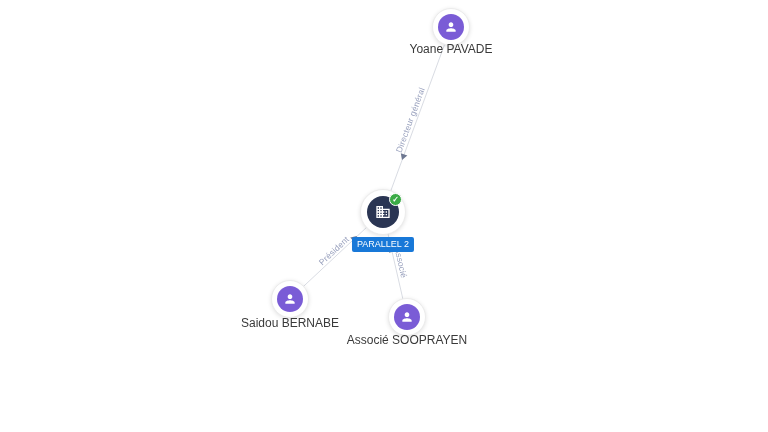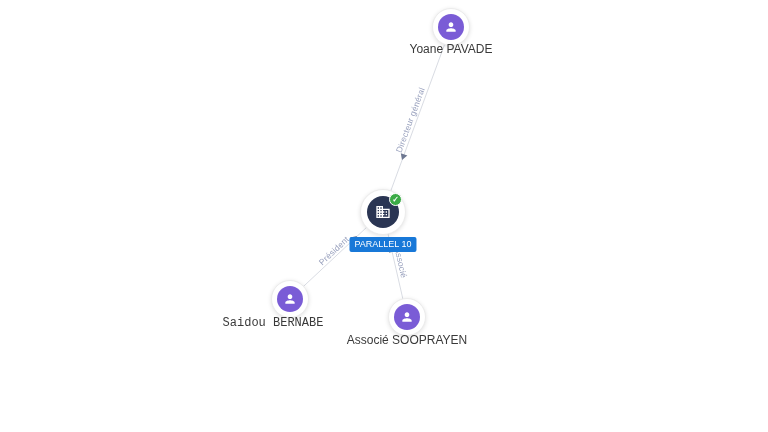--- a/index.html
+++ b/index.html
@@ -103,39 +103,39 @@
   </svg>
 
   <div class="node company" style="left:360px;top:189px;">
     <div class="icon-circle">
       <svg width="16" height="16" viewBox="0 0 24 24" aria-hidden="true">
         <path fill="#ffffff" d="M12 7V3H2v18h20V7H12zM6 19H4v-2h2v2zm0-4H4v-2h2v2zm0-4H4V9h2v2zm0-4H4V5h2v2zm4 12H8v-2h2v2zm0-4H8v-2h2v2zm0-4H8V9h2v2zm0-4H8V5h2v2zm10 12h-8v-2h2v-2h-2v-2h2v-2h-2V9h8v10zm-2-8h-2v2h2v-2zm0 4h-2v2h2v-2z"></path>
       </svg>
     </div>
     <div class="badge">✓</div>
   </div>
-  <div class="chip" style="left:383px;top:237px;">PARALLEL 10</div>
+  <div class="chip" style="left:383px;top:237px;">PARALLEL 2</div>
 
   <div class="node person" style="left:432px;top:8px;">
     <div class="icon-circle">
       <svg width="14" height="14" viewBox="0 0 24 24" aria-hidden="true">
         <path fill="#ffffff" d="M12 12c2.21 0 4-1.79 4-4s-1.79-4-4-4-4 1.79-4 4 1.79 4 4 4zm0 2c-2.67 0-8 1.34-8 4v2h16v-2c0-2.66-5.33-4-8-4z"></path>
       </svg>
     </div>
   </div>
   <div class="name-label" style="left:451px;top:42px;">Yoane PAVADE</div>
 
   <div class="node person" style="left:271px;top:280px;">
     <div class="icon-circle">
       <svg width="14" height="14" viewBox="0 0 24 24" aria-hidden="true">
         <path fill="#ffffff" d="M12 12c2.21 0 4-1.79 4-4s-1.79-4-4-4-4 1.79-4 4 1.79 4 4 4zm0 2c-2.67 0-8 1.34-8 4v2h16v-2c0-2.66-5.33-4-8-4z"></path>
       </svg>
     </div>
   </div>
-  <div class="name-label" style="left:273px;top:316px;font-family:Liberation Mono, monospace;">Saidou BERNABE</div>
+  <div class="name-label" style="left:290px;top:316px;">Saidou BERNABE</div>
 
   <div class="node person" style="left:388px;top:298px;">
     <div class="icon-circle">
       <svg width="14" height="14" viewBox="0 0 24 24" aria-hidden="true">
         <path fill="#ffffff" d="M12 12c2.21 0 4-1.79 4-4s-1.79-4-4-4-4 1.79-4 4 1.79 4 4 4zm0 2c-2.67 0-8 1.34-8 4v2h16v-2c0-2.66-5.33-4-8-4z"></path>
       </svg>
     </div>
   </div>
   <div class="name-label" style="left:407px;top:333px;">Associé SOOPRAYEN</div>
 

